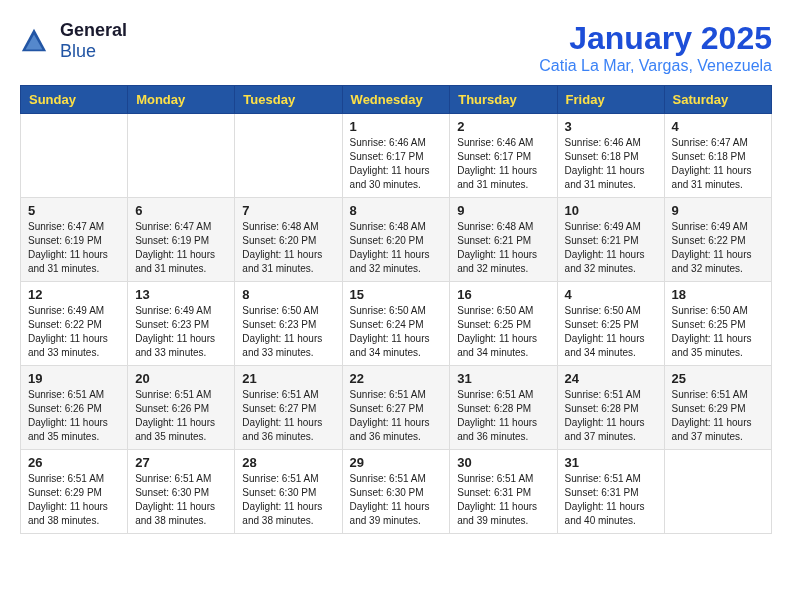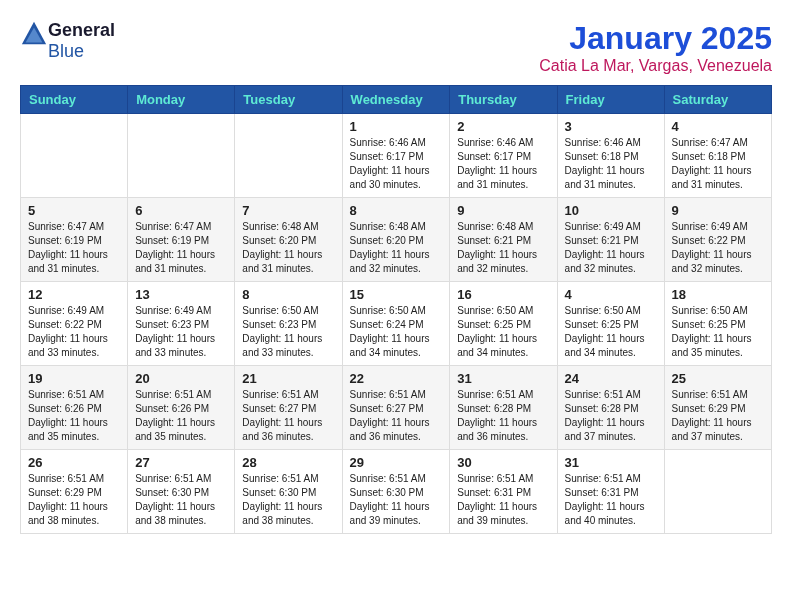--- a/index.html
+++ b/index.html
@@ -11,47 +11,48 @@
       padding: 20px;
     }
     .header-area {
       display: flex;
       justify-content: space-between;
       align-items: flex-start;
       margin-bottom: 10px;
     }
     .logo {
       display: flex;
-      gap: 0;
+      align-items: center;
+      gap: 12px;
     }
     .logo-icon {
       width: 28px;
       height: 28px;
     }
     .title-area {
       text-align: right;
     }
     .month-title {
       font-size: 32px;
       font-weight: bold;
       color: #1d4ed8;
     }
     .location-title {
       font-size: 16px;
-      color: #be185d;
+      color: #3b82f6;
       text-align: center;
     }
     .calendar-table {
       width: 100%;
       border-collapse: collapse;
       border: 1px solid #ccc;
     }
     .calendar-table th {
       background-color: #2255a4;
-      color: #5eead4;
+      color: #fde047;
       text-align: left;
       padding: 6px 8px;
       font-size: 13px;
       border: 1px solid #1a4490;
     }
     .calendar-table td {
       vertical-align: top;
       padding: 5px 7px;
       font-size: 11px;
       color: #222;

